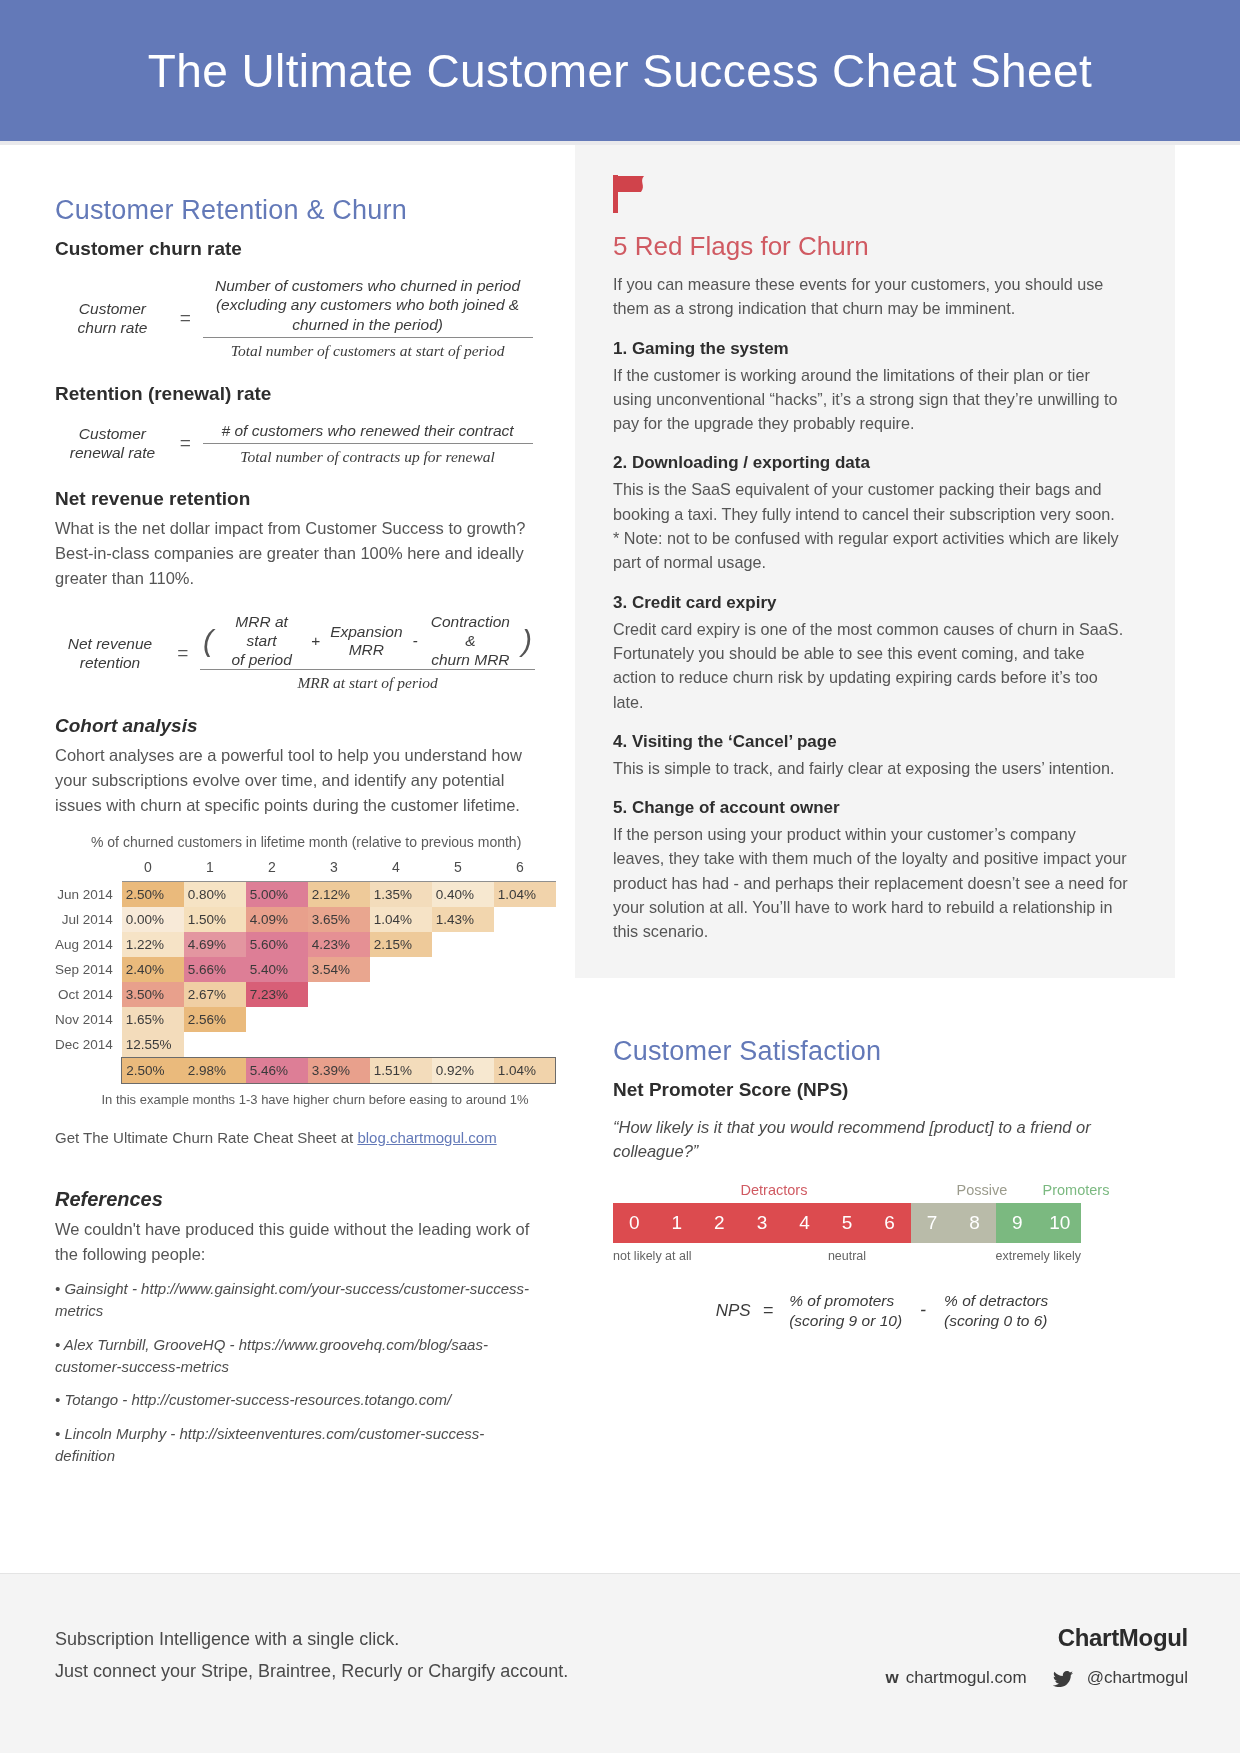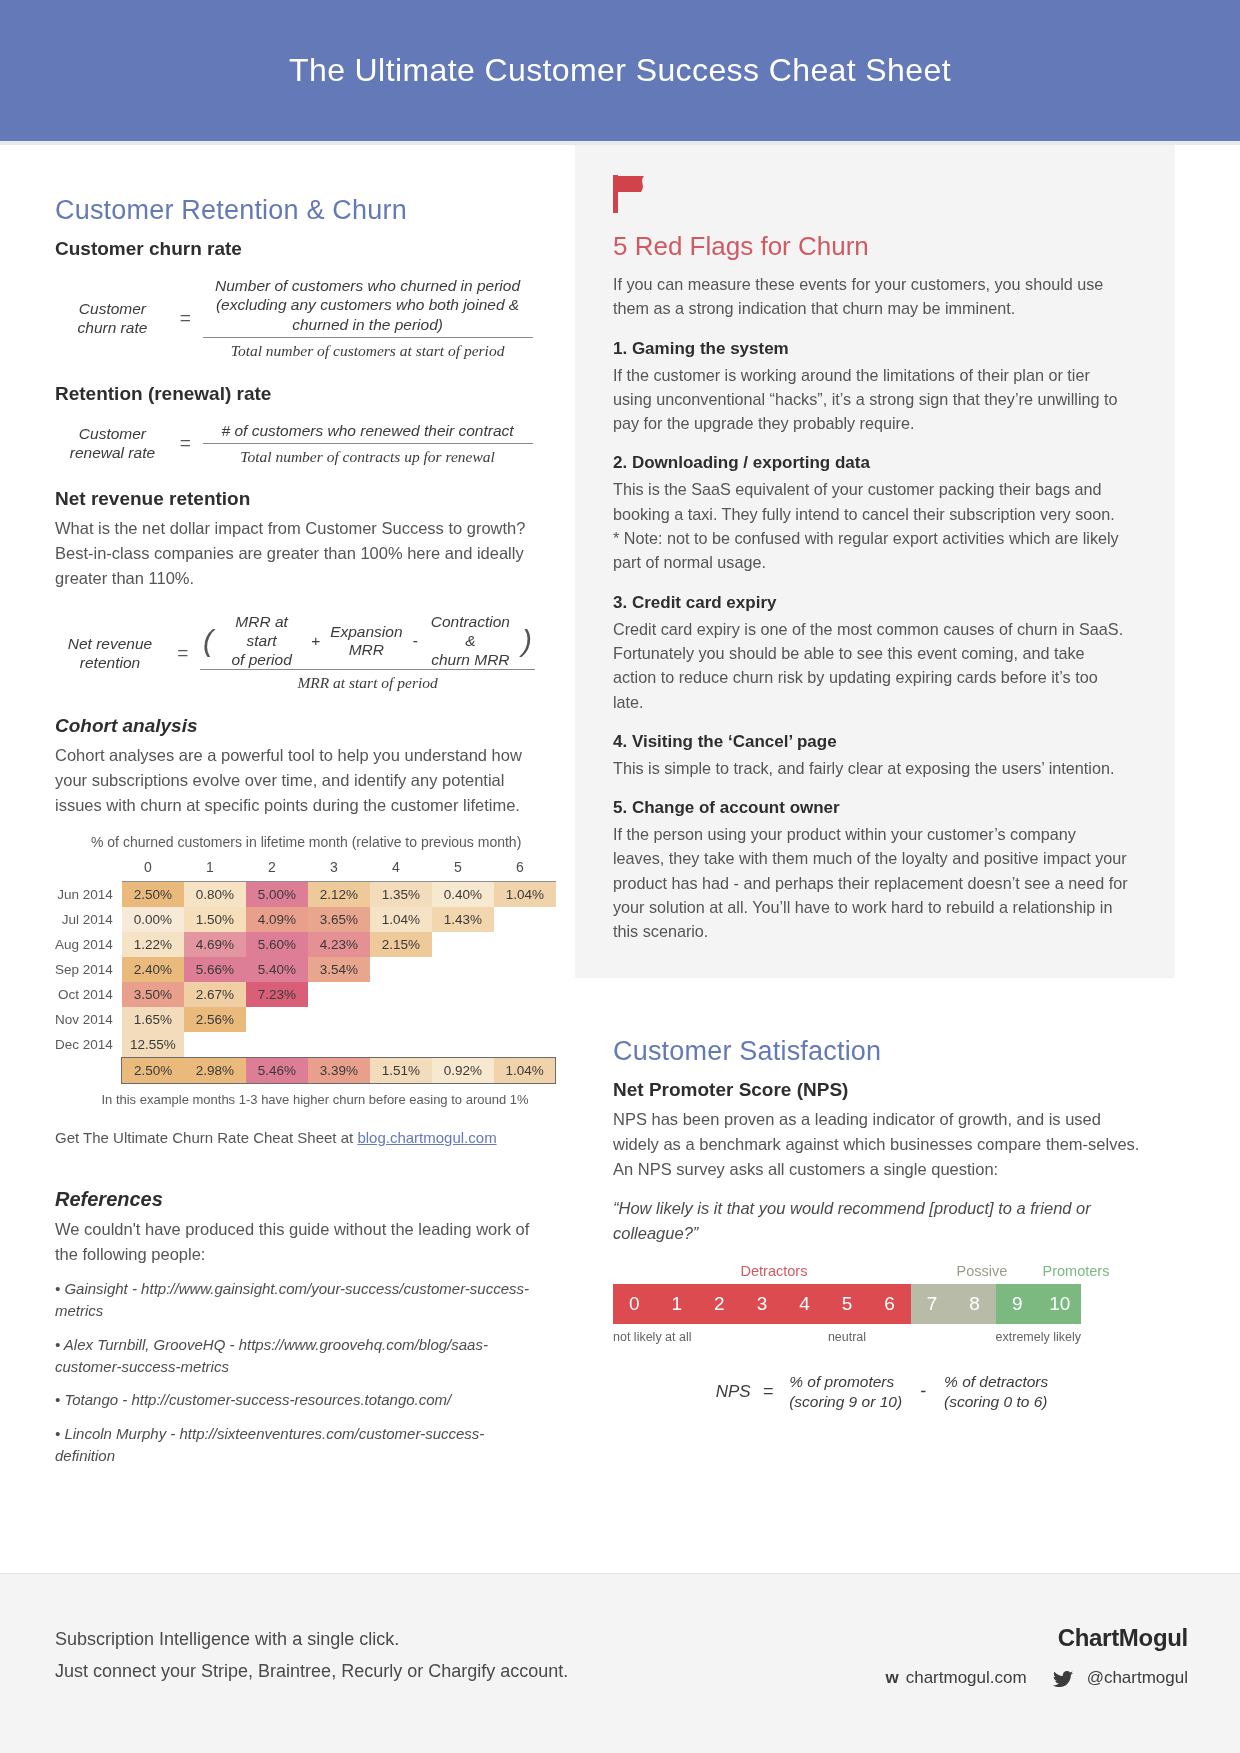--- a/index.html
+++ b/index.html
@@ -13,21 +13,21 @@
   .page { position: relative; width: 1240px; height: 1753px; background:#fff; }
 
   
   .header {
     height: 141px;
     background: #6379b8;
     display: flex; align-items: center; justify-content: center;
   }
   .header-title {
     color: #ffffff;
-    font-size: 32px;
+    font-size: 46px;
     font-weight: 300;
     letter-spacing: 0.4px;
     font-family: "Liberation Sans", sans-serif;
   }
   .header-rule { height: 4px; background: #e9e9ec; }
 
   
   .body {
     display: flex;
     padding: 0;
@@ -89,21 +89,21 @@
     font-weight: 400; color: #4b4b4b; font-size: 14px;
     padding: 3px 10px 6px 0; text-align: center; width: 62px;
     border-bottom: 1px solid #8f8f8f;
   }
   table.cohort th.corner { border-bottom: none; width: 70px; }
   table.cohort td.rowlabel {
     font-size: 13.5px; color: #5a5a5a; font-weight: 300;
     text-align: right; padding-right: 9px; white-space: nowrap;
   }
   table.cohort td.cell {
-    text-align: center; padding: 5px 4px; color: #3a3a3a;
+    text-align: left; padding: 5px 4px; color: #3a3a3a;
     font-size: 13.5px; height: 22px; min-width: 62px;
   }
   table.cohort tr.totals td.cell { border-top: 1.5px solid #6b6b6b; border-bottom: 1.5px solid #6b6b6b; }
   table.cohort tr.totals td.cell.first { border-left: 1.5px solid #6b6b6b; }
   table.cohort tr.totals td.cell.last  { border-right: 1.5px solid #6b6b6b; }
   .cohort-note {
     font-size: 13px; color: #5b5b5b; font-weight: 300;
     text-align: center; margin: 8px 0 0 40px;
   }
   .cohort-link-line { font-size: 15px; color:#555; font-weight:300; margin-top: 22px; }
@@ -395,21 +395,20 @@
             <div class="rf-head">4. Visiting the ‘Cancel’ page</div>
             <div class="rf-body">This is simple to track, and fairly clear at exposing the users’ intention.</div>
             <div class="rf-head">5. Change of account owner</div>
             <div class="rf-body">If the person using your product within your customer’s company leaves, they take with them much of the loyalty and positive impact your product has had - and perhaps their replacement doesn’t see a need for your solution at all. You’ll have to work hard to rebuild a relationship in this scenario.</div>
           </div>
       </div>
 
       <div class="csat">
         <div class="section-title" style="margin-top:24px;">Customer Satisfaction</div>
         <div class="sub-title">Net Promoter Score (NPS)</div>
-        <div class="para">NPS has been proven as a leading indicator of growth, and is used widely as a benchmark against which businesses compare them-selves. An NPS survey asks all customers a single question:</div>
         <div class="csat-quote">“How likely is it that you would recommend [product] to a friend or colleague?”</div>
 
         <div class="nps-wrap">
           <div class="nps-legend">
             <div class="det">Detractors</div>
             <div class="pas">Possive</div>
             <div class="pro">Promoters</div>
           </div>
           <div class="nps-bar" id="nps-bar">
               <div class="nps-cell" style="background: rgb(220, 75, 79);">0</div>

